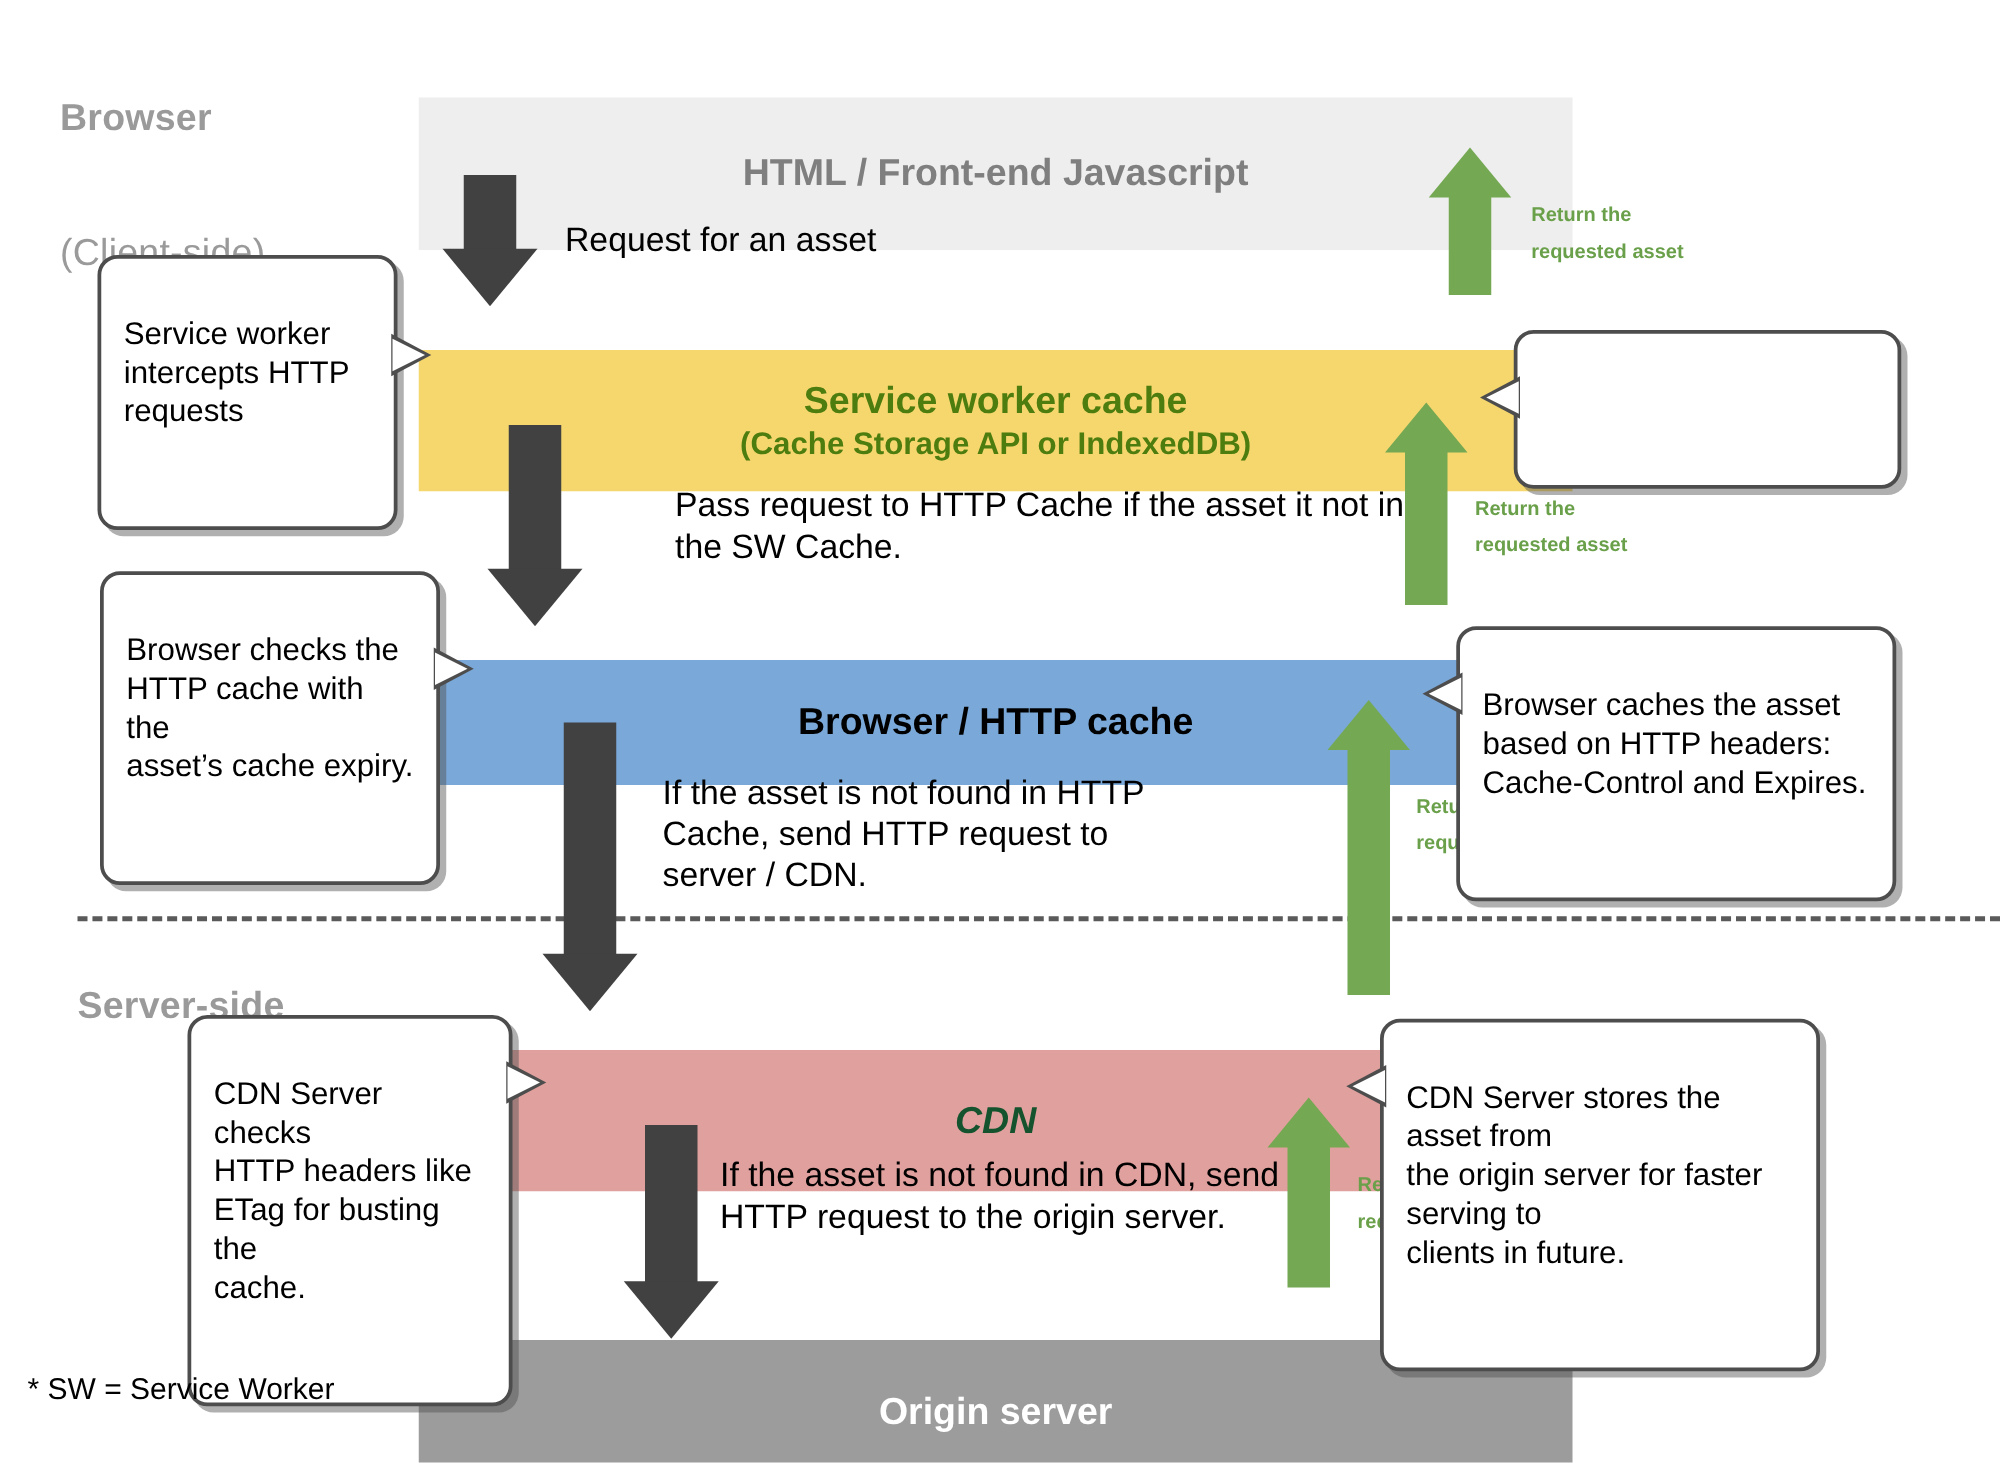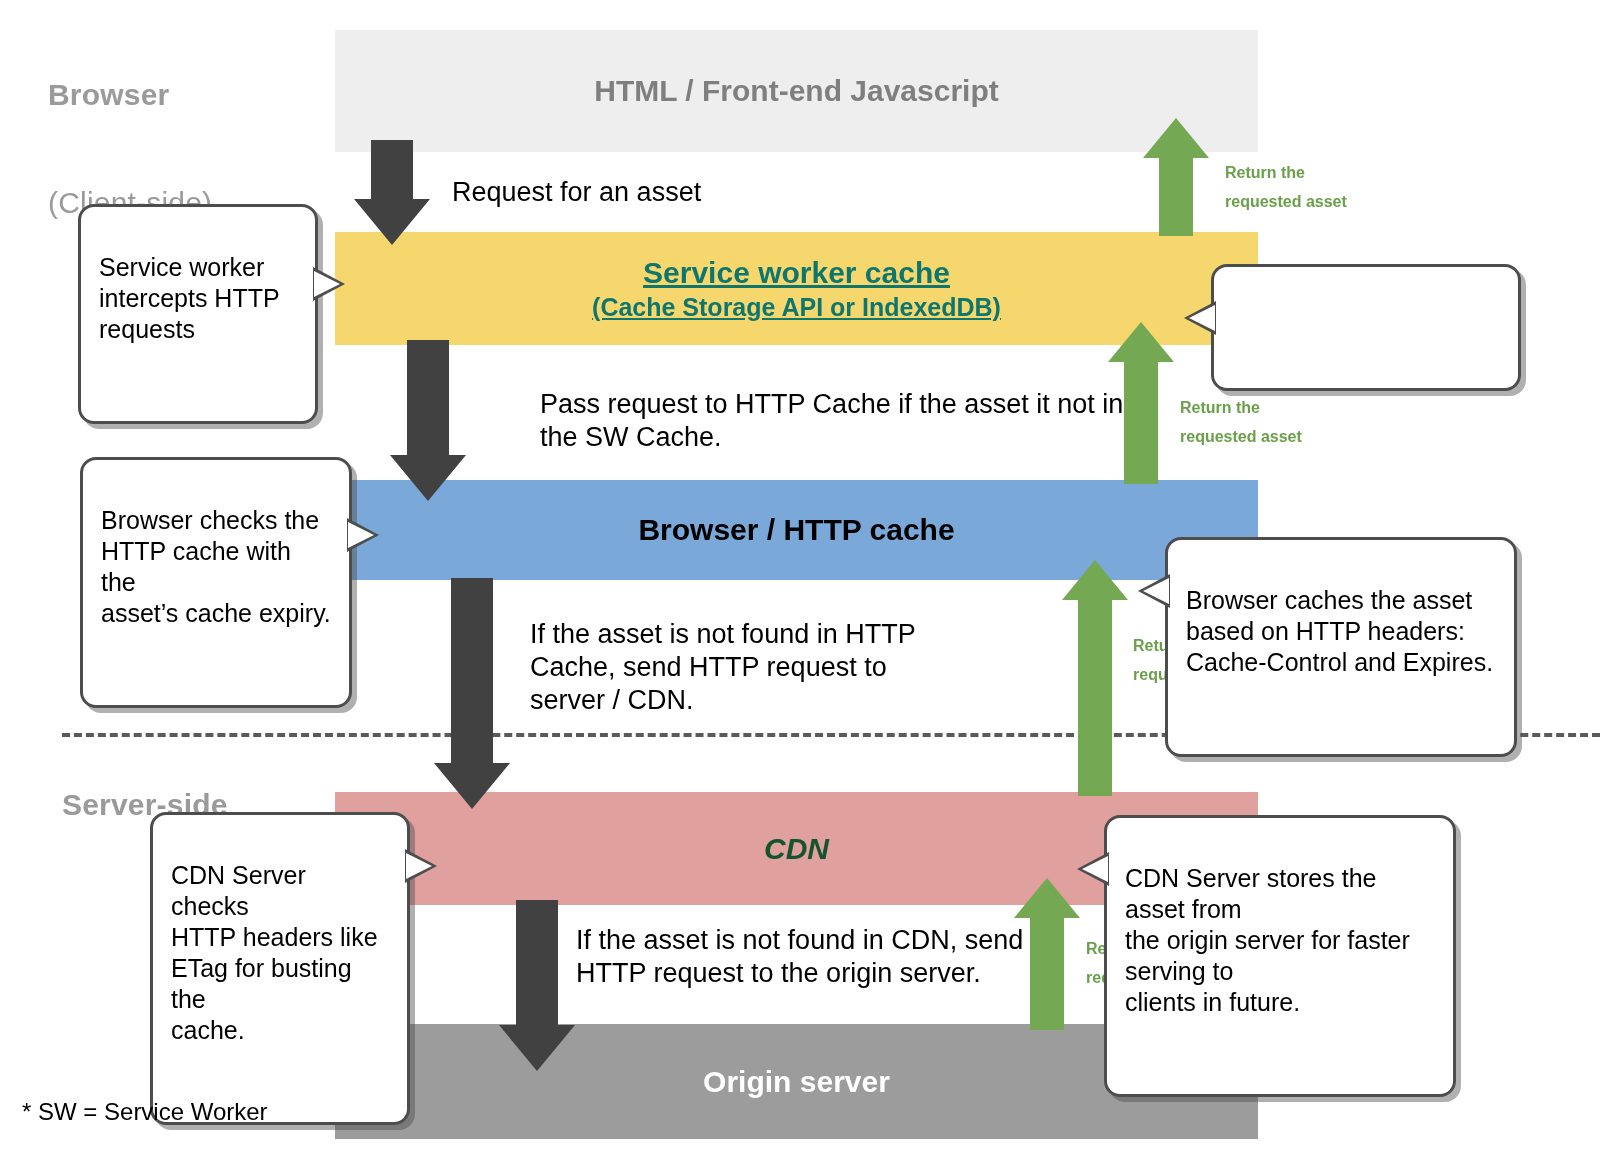--- a/index.html
+++ b/index.html
@@ -13,27 +13,27 @@
   
   .side-label{
     color:#9a9a9a;font-weight:bold;font-size:30px;line-height:38px;
     white-space:pre-line;letter-spacing:.2px;
   }
   .side-label .sub{font-weight:normal;margin-top:32px;}
 
   
   .bar{
     display:flex;flex-direction:column;align-items:center;justify-content:center;
-    text-align:center;box-sizing:border-box;
+    text-align:center;box-sizing:border-box;margin-top:48px;
   }
   .bar .t1{font-weight:bold;font-size:30px;line-height:36px;}
   .bar .t2{font-weight:bold;font-size:25px;line-height:32px;}
 
   .bar-html{background:#eeeeee;color:#7f7f7f;}
-  .bar-sw{background:#f5d76e;color:#0f766e;text-decoration:underline;}
+  .bar-sw{background:#f5d76e;color:#4d7c0f;}
   .bar-http{background:#7aa8d8;color:#000;}
   .bar-cdn{background:#e0a09d;color:#14532d;font-style:italic;}
   .bar-origin{background:#9c9c9c;color:#ffffff;}
 
   
   .darrow{position:absolute;}
   .darrow .shaft{
     position:absolute;background:#414141;left:50%;transform:translateX(-50%);
   }
   .darrow .head{
@@ -211,21 +211,21 @@
 cache.</span>
   <span class="tail-r" style="top:34px;"></span>
   <span class="tail-r-in" style="top:38px;"></span>
 </div>
 
 <div class="callout" style="left:1211px;top:264px;width:310px;">
   <span class="tail-l" style="top:34px;"></span>
   <span class="tail-l-in" style="top:38px;"></span>
 </div>
 
-<div class="callout" style="left:1165px;top:501px;width:352px;margin-top:36px;">
+<div class="callout" style="left:1165px;top:501px;width:352px;">
   <span>Browser caches the asset
 based on HTTP headers:
 Cache-Control and Expires.</span>
   <span class="tail-l" style="top:34px;"></span>
   <span class="tail-l-in" style="top:38px;"></span>
 </div>
 
 <div class="callout" style="left:1104px;top:815px;width:352px;">
   <span>CDN Server stores the asset from
 the origin server for faster serving to

